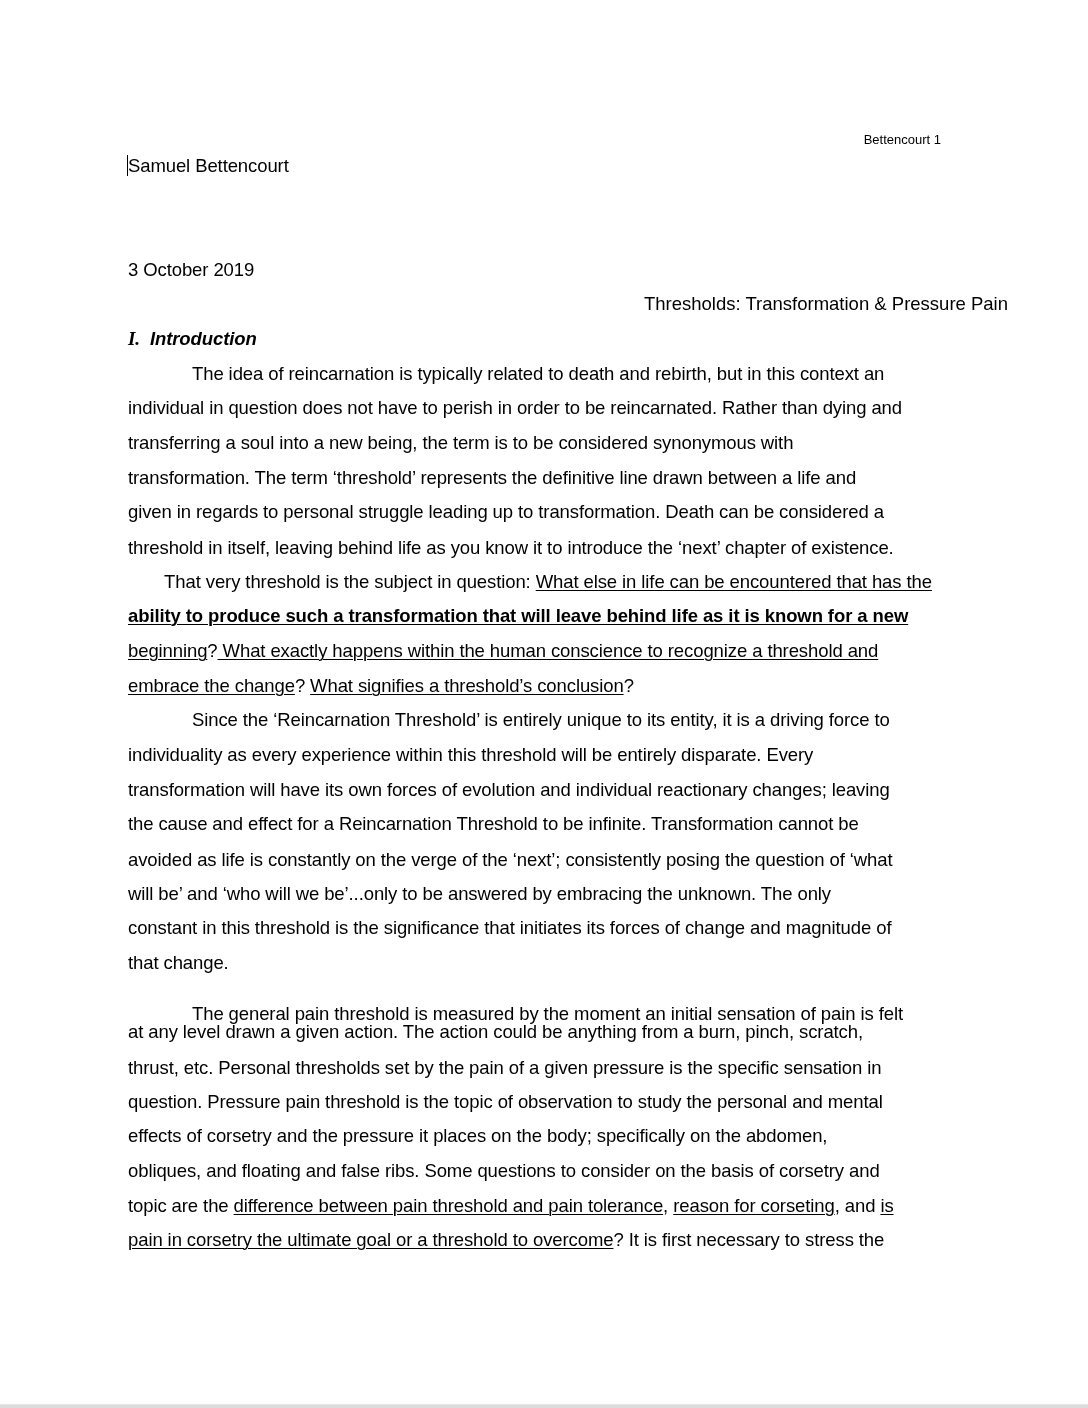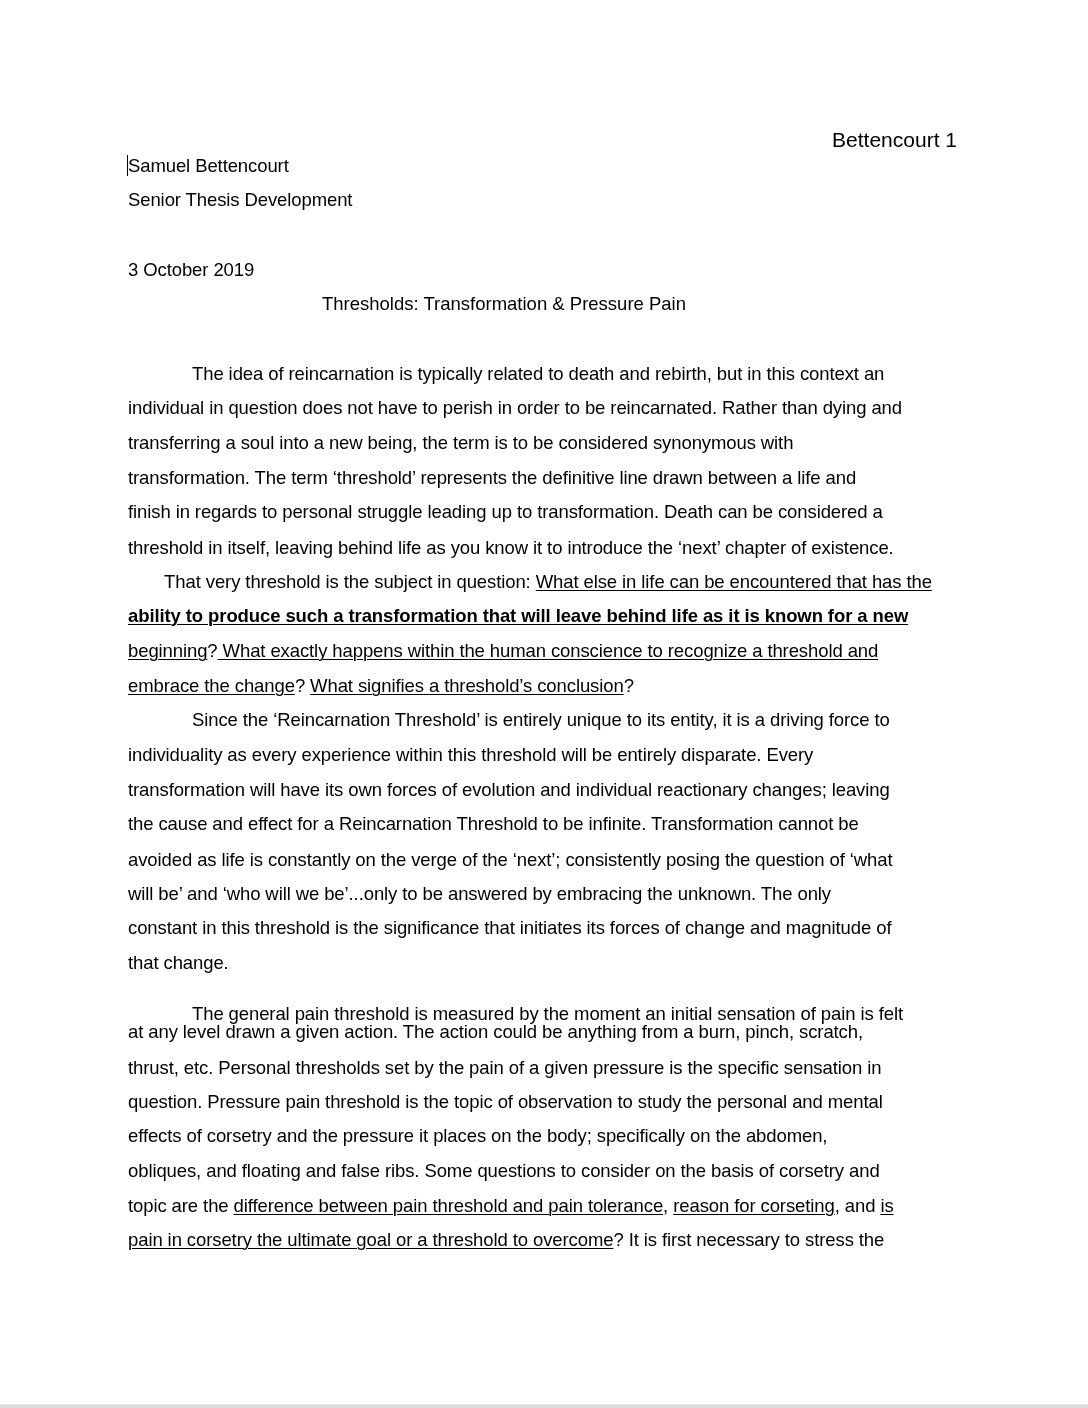--- a/index.html
+++ b/index.html
@@ -6,48 +6,50 @@
   body {
     width: 1088px; height: 1408px; background: #ffffff; position: relative; overflow: hidden;
     font-family: "Liberation Sans", sans-serif; color: #000000;
   }
   .page { position: absolute; left: 0; top: 0; width: 1088px; height: 1404px; background: #ffffff; }
   .bottom-bar { position: absolute; left: 0; top: 1404px; width: 1088px; height: 4px; background: #dcdcdc; border-top: 1px solid #e6e6e6; }
   .line {
     position: absolute; left: 128px; width: 840px; font-size: 18.5px; line-height: 22px;
     white-space: nowrap; letter-spacing: -0.1px;
   }
-  .runninghead { position: absolute; top: 129px; right: 131px; font-size: 21px; line-height: 22px; white-space: nowrap; }
-  .title { position: absolute; top: 293px; left: 0; width: 1008px; text-align: center; font-size: 18.5px; line-height: 22px; }
+  .runninghead { position: absolute; top: 129px; right: 147px; font-size: 13px; line-height: 22px; white-space: nowrap; }
+  .title { position: absolute; top: 293px; left: 0; width: 1008px; text-align: right; font-size: 18.5px; line-height: 22px; }
   .heading { font-weight: bold; font-style: italic; }
   .roman { font-family: "Liberation Serif", serif; font-weight: bold; font-style: italic; font-size: 19px; margin-right: 10px; }
   .indent { padding-left: 64px; }
   u { text-decoration: underline; text-underline-offset: 2px; text-decoration-thickness: 1px; }
   .caret { position: absolute; left: 127px; top: 155px; width: 1px; height: 21px; background: #000; }
 </style>
 </head>
 <body>
 
 <div class="page">
   <div class="runninghead">Bettencourt 1</div>
 
   <div class="caret"></div>
   <div class="line" style="top:155px">Samuel Bettencourt</div>
-  <div class="line" style="top:189px">Senior Thesis Development</div>
   <div class="line" style="top:259px">3 October 2019</div>
 
   <div class="title">Thresholds: Transformation &amp; Pressure Pain</div>
 
+  <div class="line heading" style="top:328px">
+    <span class="roman">I.</span><span>Introduction</span>
+  </div>
 
   <div id="body-lines">
       <div class="line indent" style="top: 363px;"><span>The idea of reincarnation is typically related to death and rebirth, but in this context an</span></div>
       <div class="line" style="top: 397px;"><span>individual in question does not have to perish in order to be reincarnated. Rather than dying and</span></div>
       <div class="line" style="top: 432px;"><span>transferring a soul into a new being, the term is to be considered synonymous with</span></div>
       <div class="line" style="top: 467px;"><span>transformation. The term ‘threshold’ represents the definitive line drawn between a life and</span></div>
-      <div class="line" style="top: 501px;"><span>finish in regards to personal struggle leading up to transformation. Death can be considered a</span></div>
+      <div class="line" style="top: 501px;"><span>given in regards to personal struggle leading up to transformation. Death can be considered a</span></div>
       <div class="line" style="top: 537px;"><span>threshold in itself, leaving behind life as you know it to introduce the ‘next’ chapter of existence.</span></div>
       <div class="line" style="top: 571px; text-align: center;"><span>That very threshold is the subject in question: </span><u>What else in life can be encountered that has the</u></div>
       <div class="line" style="top: 605px; font-weight: bold;"><u>ability to produce such a transformation that will leave behind life as it is known for a new</u></div>
       <div class="line" style="top: 640px;"><u>beginning</u><span>?</span><u> What exactly happens within the human conscience to recognize a threshold and</u></div>
       <div class="line" style="top: 675px;"><u>embrace the change</u><span>? </span><u>What signifies a threshold’s conclusion</u><span>?</span></div>
       <div class="line indent" style="top: 709px;"><span>Since the ‘Reincarnation Threshold’ is entirely unique to its entity, it is a driving force to</span></div>
       <div class="line" style="top: 744px;"><span>individuality as every experience within this threshold will be entirely disparate. Every</span></div>
       <div class="line" style="top: 779px;"><span>transformation will have its own forces of evolution and individual reactionary changes; leaving</span></div>
       <div class="line" style="top: 813px;"><span>the cause and effect for a Reincarnation Threshold to be infinite. Transformation cannot be</span></div>
       <div class="line" style="top: 849px;"><span>avoided as life is constantly on the verge of the ‘next’; consistently posing the question of ‘what</span></div>

